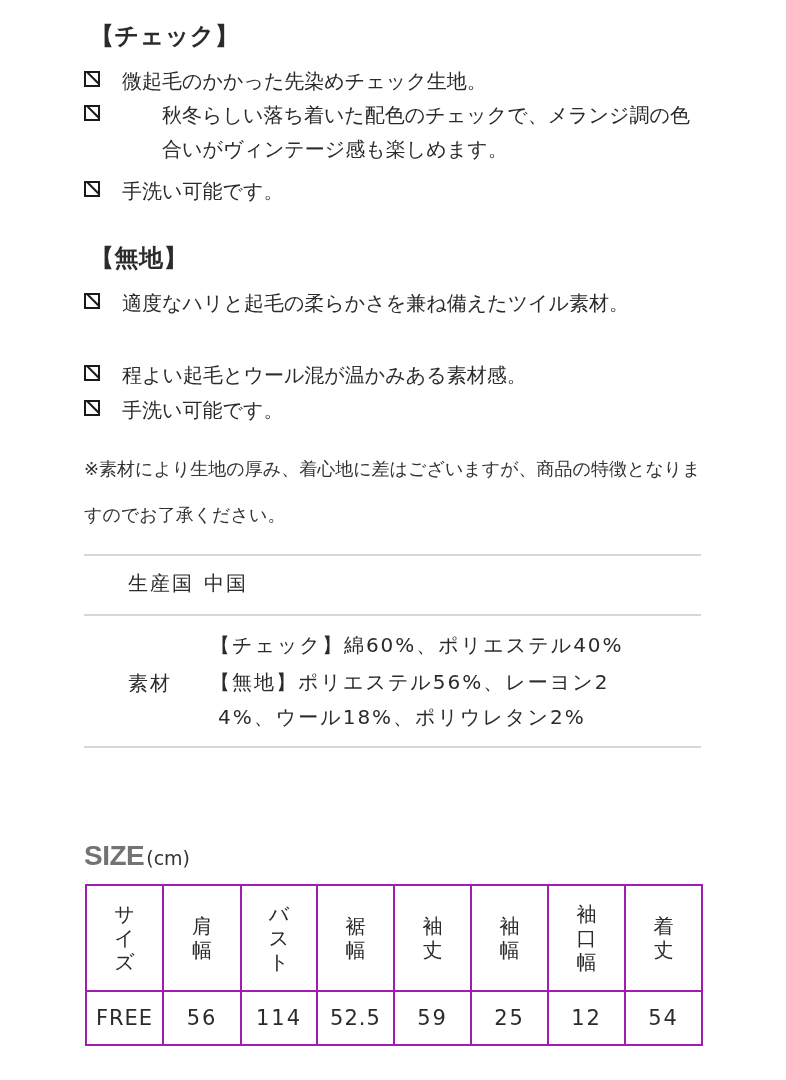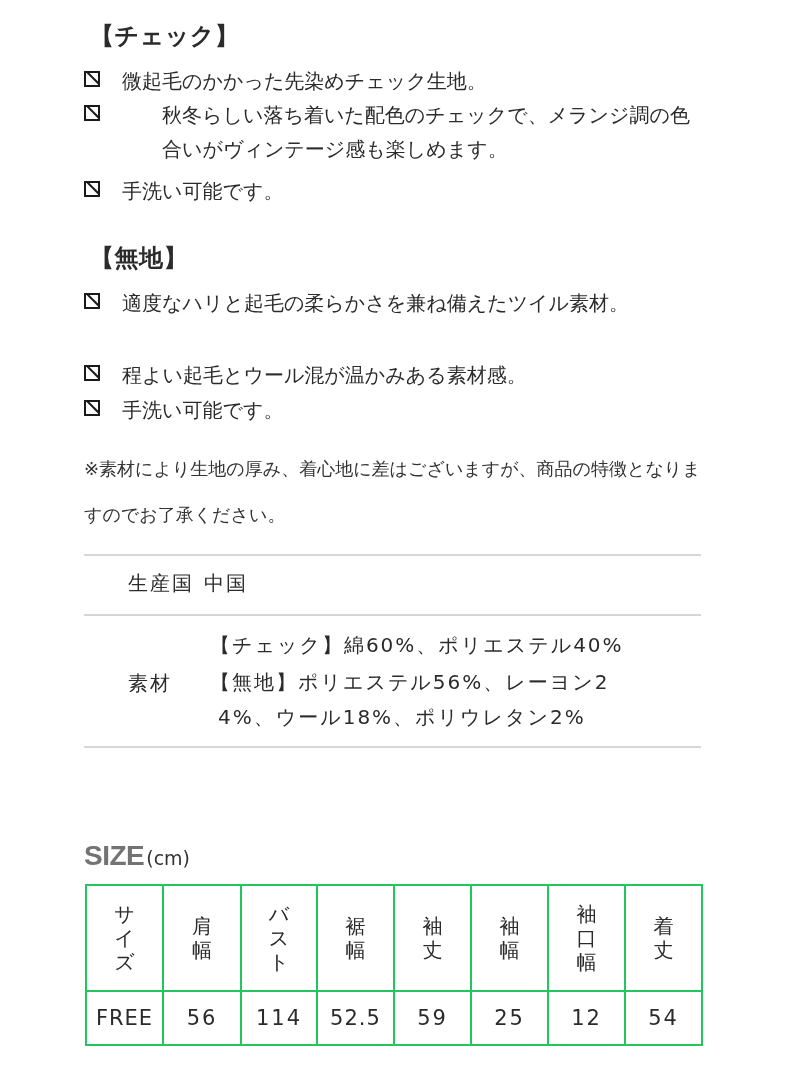--- a/index.html
+++ b/index.html
@@ -12,21 +12,21 @@
   .chk::after { content:""; position:absolute; left:-3px; top:5px; width:22px; height:2px; background:#1a1a1a; transform:rotate(45deg); }
   .bullet-text { margin-left:22px; font-size:20px; line-height:34px; color:#2b2b2b; }
   .note { position:absolute; left:84px; width:620px; font-size:18px; line-height:46px; color:#333; }
   .divider { position:absolute; left:84px; width:617px; height:2px; background:#d6d6d6; }
   .spec-label { position:absolute; left:84px; font-size:20px; color:#2b2b2b; letter-spacing:2px;margin-left:44px; }
   .spec-value { position:absolute; font-size:20px; color:#2b2b2b; letter-spacing:2px; line-height:34px; }
   .size-title { position:absolute; left:84px; top:840px; display:flex; align-items:baseline; }
   .size-big { font-family:"Liberation Sans", sans-serif; font-weight:bold; font-size:28px; letter-spacing:-0.5px; color:#737373; }
   .size-unit { font-size:19px; color:#333; margin-left:2px; }
   table.size { position:absolute; left:85px; top:884px; width:616px; border-collapse:collapse; table-layout:fixed; }
-  table.size td { border:2px solid #22c55e; text-align:center; color:#2b2b2b; padding:0; }
+  table.size td { border:2px solid #a21caf; text-align:center; color:#2b2b2b; padding:0; }
   table.size tr.head td { height:104px; font-size:20px; line-height:24px; vertical-align:middle; }
   table.size tr.vals td { height:52px; font-size:21px; letter-spacing:2px; font-family:"DejaVu Sans", sans-serif; }
   .vert { display:inline-block; width:22px; word-break:break-all; white-space:normal; }
 </style>
 </head>
 <body>
 
 <div class="abs section-title" style="left:90px; top:20px;">【チェック】</div>
 
 <div class="bullet-row" style="top:64px;">

